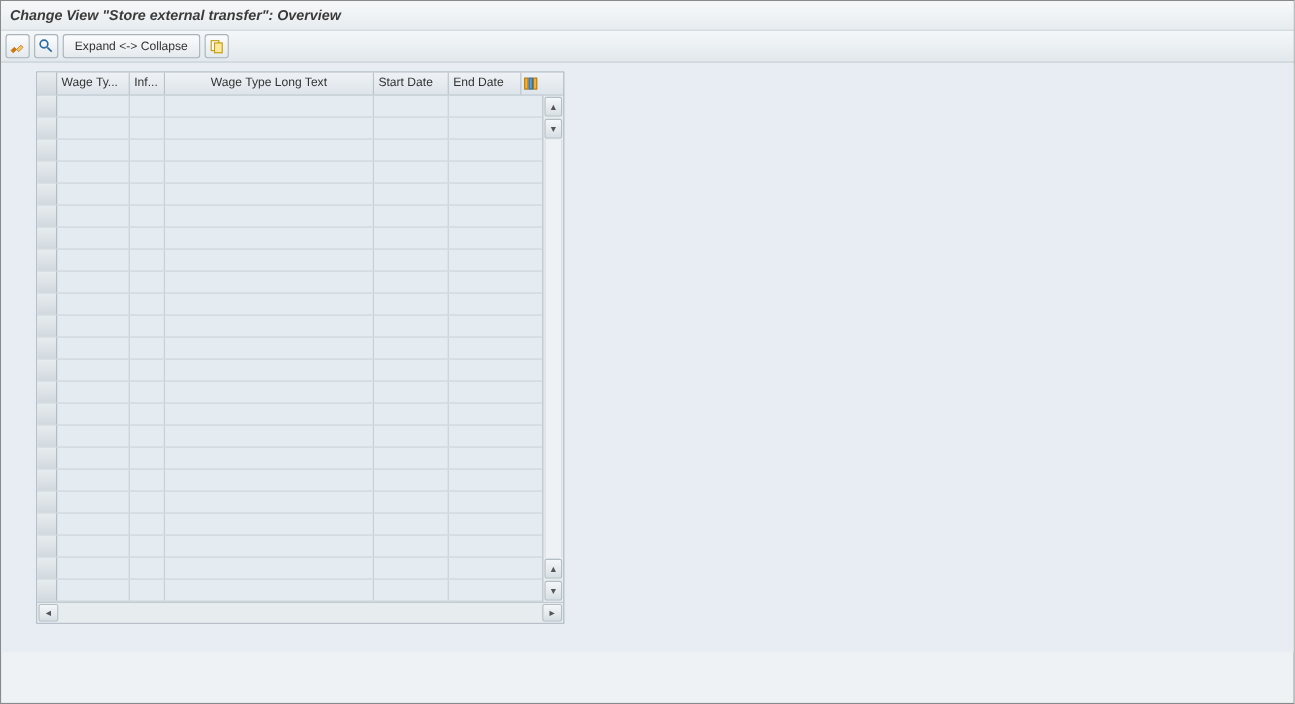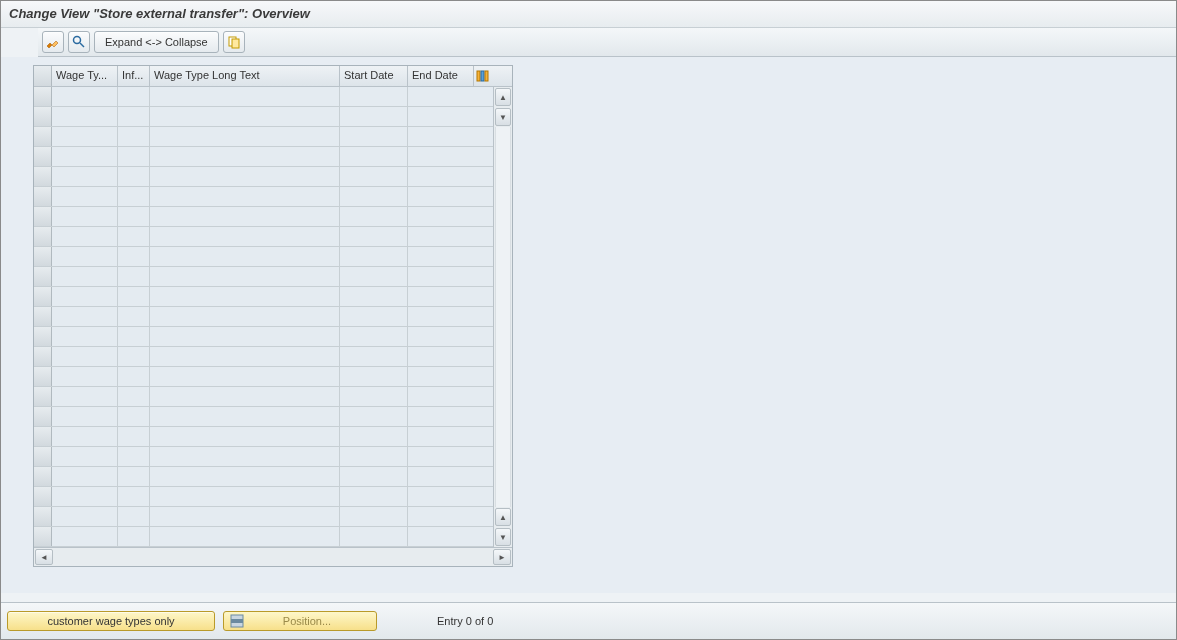--- a/index.html
+++ b/index.html
@@ -36,21 +36,20 @@
     color: #3a3a3a;
   }
 
   
   .toolbar {
     background: linear-gradient(#f4f7f9,#e2e8ec);
     border-bottom: 1px solid #b9c2c9;
     padding: 3px 4px;
     display: flex;
     align-items: center;
-    margin-left: 37px;
   }
   .tb-btn {
     display: inline-flex;
     align-items: center;
     background: linear-gradient(#fbfcfd,#e5eaee);
     border: 1px solid #a8b3bb;
     border-radius: 3px;
     padding: 1px 6px;
     margin-right: 4px;
     height: 18px;
@@ -103,21 +102,21 @@
     padding: 3px 4px;
     box-sizing: border-box;
     overflow: hidden;
     white-space: nowrap;
   }
   .th { color:#333; font-weight: normal; }
 
   .col-sel { width: 18px; flex:none; background: linear-gradient(#e7ecef,#d2d9de); border-right:1px solid #b0b9bf;}
   .col-wt  { width: 66px; flex:none; }
   .col-inf { width: 32px; flex:none; }
-  .col-long{ width: 190px; flex:none;}
+  .col-long{ width: 190px; flex:none;text-align:center;}
   .col-sd  { width: 68px; flex:none;}
   .col-ed  { width: 66px; flex:none;}
   .col-cfg { width: 18px; flex:none; border-right:none; display:flex; align-items:center; justify-content:center;}
 
   .table-body {
     display: flex;
   }
   .rows {
     flex: 1;
   }
@@ -472,27 +471,14 @@
       </div>
 
       <div class="hscroll">
         <div class="arrow">◄</div>
         <div class="track"></div>
         <div class="arrow">►</div>
       </div>
     </div>
   </div>
 
-  <div class="bottom-bar">
-    <div class="btn-long">customer wage types only</div>
-    <div class="btn-pos">
-      <span class="ico ico-pos">
-          <svg viewBox="0 0 14 14">
-            <rect x="1" y="1" width="12" height="12" fill="#c9d6e0" stroke="#6b8aa0"></rect>
-            <rect x="1" y="5" width="12" height="4" fill="#6b8aa0"></rect>
-          </svg>
-        </span>
-      <span class="pos-label">Position...</span>
-    </div>
-    <div class="status-entry">Entry 0 of 0</div>
-  </div>
 
 </div>
 
 </body></html>

